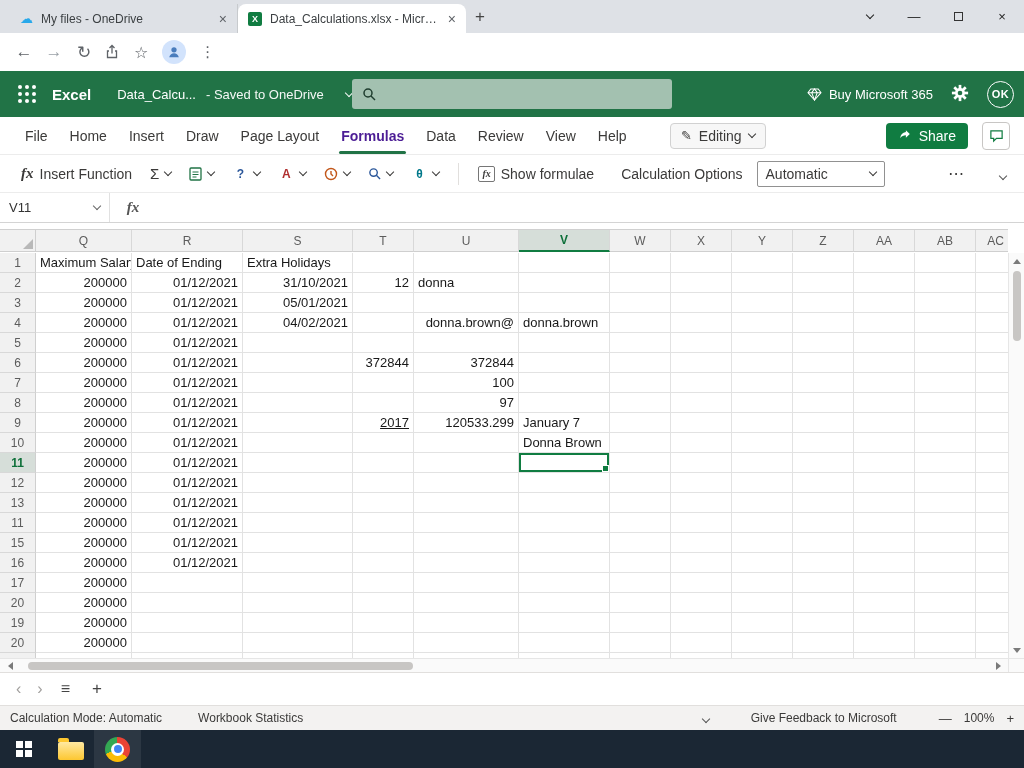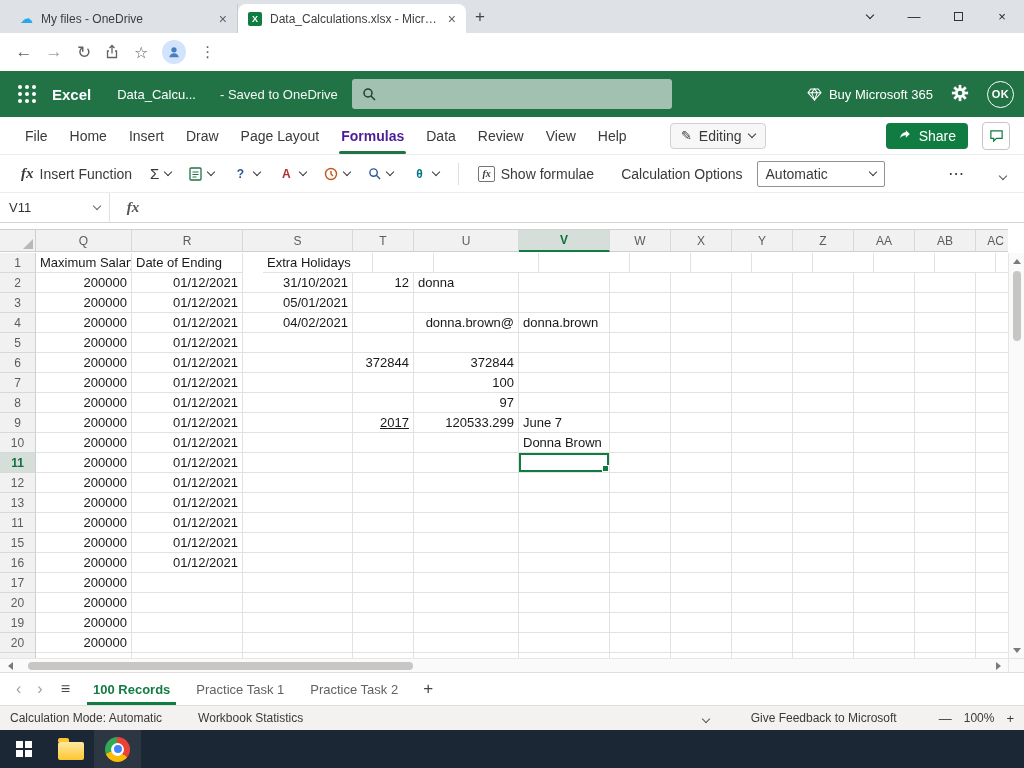--- a/index.html
+++ b/index.html
@@ -31,21 +31,21 @@
 .abar-right{display:flex;align-items:center;gap:14px}
 .avatar-c{width:24px;height:24px;border-radius:50%;background:#d2e3fc;display:flex;align-items:center;justify-content:center}
 .star{font-size:16px;color:#5f6368}
 .dots{font-size:15px;color:#5f6368}
 
 
 .xheader{flex:none;height:46px;background:#217346;display:flex;align-items:center;color:#fff;padding:0 10px;position:relative}
 .waffle-btn{width:34px;height:34px;display:flex;align-items:center;justify-content:center;margin-right:8px}
 .waffle{width:4px;height:4px;background:#fff;border-radius:50%;box-shadow:7px 0 0 #fff,14px 0 0 #fff,0 7px 0 #fff,7px 7px 0 #fff,14px 7px 0 #fff,0 14px 0 #fff,7px 14px 0 #fff,14px 14px 0 #fff;margin:-14px 0 0 -14px}
 .appname{font-size:15px;font-weight:bold;margin-right:26px}
-.fname{font-size:13px;margin-right:24px}
+.fname{font-size:13px;margin-right:10px}
 .saved{font-size:13px;display:flex;align-items:center;gap:22px;opacity:.95}
 .searchpill{position:absolute;left:50%;transform:translateX(-50%);width:320px;height:30px;background:#a3c1b0;border-radius:3px;display:flex;align-items:center;gap:8px;padding:0 10px;color:#1f3d2e}
 .searchpill input{border:none;background:transparent;outline:none;font-size:13px;color:#1f3d2e;width:100%;font-family:inherit}
 .searchpill input::placeholder{color:#26402f;opacity:.95}
 .xh-right{margin-left:auto;display:flex;align-items:center;gap:18px}
 .buy{display:flex;align-items:center;gap:7px;font-size:13px}
 .ok-avatar{width:27px;height:27px;border:1.5px solid #fff;border-radius:50%;display:flex;align-items:center;justify-content:center;font-size:11px;font-weight:bold;letter-spacing:.5px}
 
 
 .ribbonrow{flex:none;height:38px;background:#fff;border-bottom:1px solid #ececec;display:flex;align-items:stretch;padding:0 14px}
@@ -344,21 +344,21 @@
         <div class="col-h" style="flex: 0 0 61px;">Z</div>
         <div class="col-h" style="flex: 0 0 61px;">AA</div>
         <div class="col-h" style="flex: 0 0 61px;">AB</div>
         <div class="col-h" style="flex: 0 0 40px;">AC</div>
       </div>
     <div class="grid-rows">
         <div class="grid-row">
           <div class="row-h">1</div>
           <div class="cell" style="flex: 0 0 96px;">Maximum Salary</div>
           <div class="cell" style="flex: 0 0 111px;">Date of Ending</div>
-          <div class="cell" style="flex: 0 0 110px; margin-left: 20px;">Extra Holidays</div>
+          <div class="cell" style="flex: 0 0 110px;">Extra Holidays</div>
           <div class="cell" style="flex: 0 0 61px;"></div>
           <div class="cell" style="flex: 0 0 105px;"></div>
           <div class="cell" style="flex: 0 0 91px;"></div>
           <div class="cell" style="flex: 0 0 61px;"></div>
           <div class="cell" style="flex: 0 0 61px;"></div>
           <div class="cell" style="flex: 0 0 61px;"></div>
           <div class="cell" style="flex: 0 0 61px;"></div>
           <div class="cell" style="flex: 0 0 61px;"></div>
           <div class="cell" style="flex: 0 0 61px;"></div>
           <div class="cell" style="flex: 0 0 40px;"></div>
@@ -475,21 +475,21 @@
           <div class="cell" style="flex: 0 0 61px;"></div>
           <div class="cell" style="flex: 0 0 40px;"></div>
         </div>
         <div class="grid-row">
           <div class="row-h">9</div>
           <div class="cell num" style="flex: 0 0 96px;">200000</div>
           <div class="cell num" style="flex: 0 0 111px;">01/12/2021</div>
           <div class="cell" style="flex: 0 0 110px;"></div>
           <div class="cell num" style="flex: 0 0 61px; text-decoration: underline;">2017</div>
           <div class="cell num" style="flex: 0 0 105px;">120533.299</div>
-          <div class="cell" style="flex: 0 0 91px;">June 7</div>
+          <div class="cell" style="flex: 0 0 91px;">January 7</div>
           <div class="cell" style="flex: 0 0 61px;"></div>
           <div class="cell" style="flex: 0 0 61px;"></div>
           <div class="cell" style="flex: 0 0 61px;"></div>
           <div class="cell" style="flex: 0 0 61px;"></div>
           <div class="cell" style="flex: 0 0 61px;"></div>
           <div class="cell" style="flex: 0 0 61px;"></div>
           <div class="cell" style="flex: 0 0 40px;"></div>
         </div>
         <div class="grid-row">
           <div class="row-h">10</div>
@@ -705,25 +705,20 @@
     <div class="harrow">
         <span class="tri-right"></span>
       </div>
     <div class="hcorner"></div>
   </div>
 
   <div class="sheetbar">
     <span class="snav">‹</span>
     <span class="snav">›</span>
     <span class="sheet-menu">≡</span>
-    <div class="sheet-tab-list">
-        <div class="stab active">100 Records</div>
-        <div class="stab">Practice Task 1</div>
-        <div class="stab">Practice Task 2</div>
-      </div>
     <span class="sadd">+</span>
   </div>
 
   <div class="statusbar">
     <span>Calculation Mode: Automatic</span>
     <span>Workbook Statistics</span>
     <div class="status-right">
       <span class="status-chev"><span class="chev"></span></span>
       <span>Give Feedback to Microsoft</span>
       <div class="zoom">

